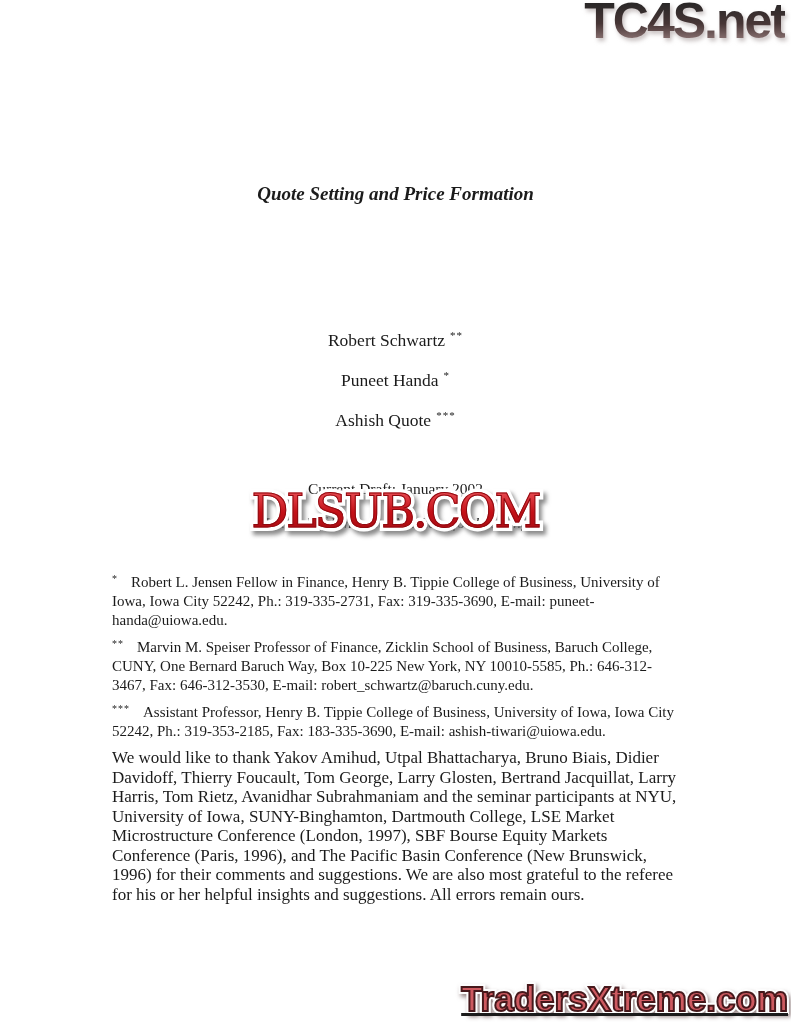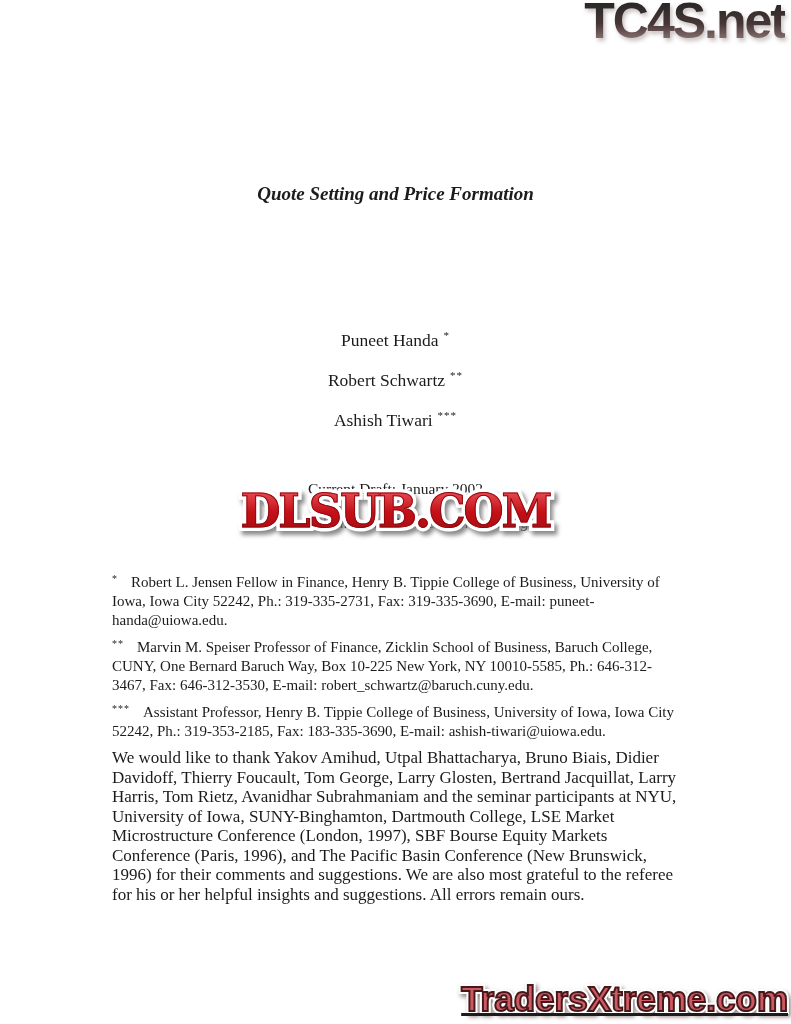--- a/index.html
+++ b/index.html
@@ -93,21 +93,21 @@
     font-style: italic;
   }
 
   
   .wm-dlsub {
     position: absolute;
     top: 486px;
     left: 50%;
     transform: translateX(-50%);
     font-family: "DejaVu Serif", serif;
-    font-weight: bold;
+    font-weight: normal;
     font-size: 46px;
     letter-spacing: -2px;
     line-height: 50px;
     white-space: nowrap;
   }
   .wm-layer-back {
     position: absolute;
     left: 0;
     top: 0;
   }
@@ -193,27 +193,27 @@
   <div class="wm-tc4s">
     <span class="tc4s-text">TC4S.net</span>
   </div>
 
   <h1 class="title">
     <span class="title-line">Quote Setting and Price Formation</span>
   </h1>
 
   <div class="authors">
     <div class="author-line">
+      <span>Robert Schwartz</span><span class="author-marker">**</span>
+    </div>
+    <div class="author-line">
       <span>Puneet Handa</span><span class="author-marker">*</span>
     </div>
     <div class="author-line">
-      <span>Robert Schwartz</span><span class="author-marker">**</span>
-    </div>
-    <div class="author-line">
-      <span>Ashish Tiwari</span><span class="author-marker">***</span>
+      <span>Ashish Quote</span><span class="author-marker">***</span>
     </div>
   </div>
 
   <div class="draft-line">Current Draft: January 2002</div>
 
   <div class="journal-line">Journal of Financial Markets, forthcoming</div>
 
   <div class="wm-dlsub">
     <span class="wm-layer-back dlsub-back">DLSUB.COM</span>
     <span class="wm-layer-front dlsub-front">DLSUB.COM</span>

